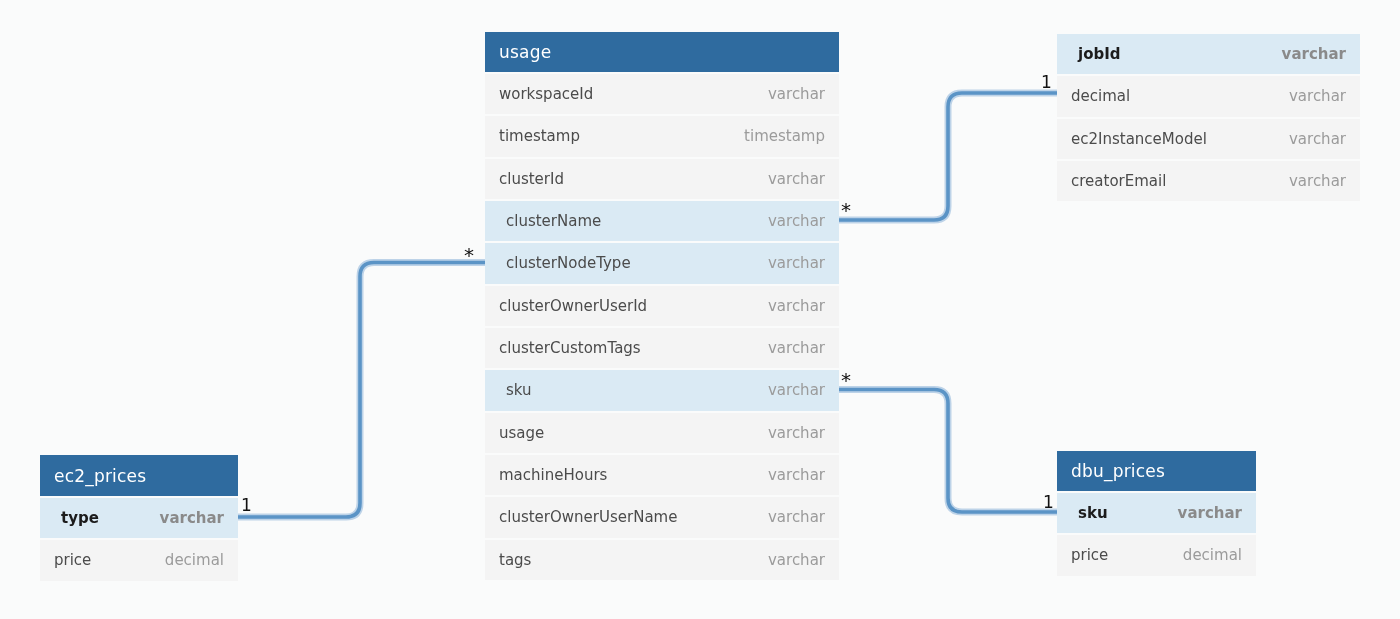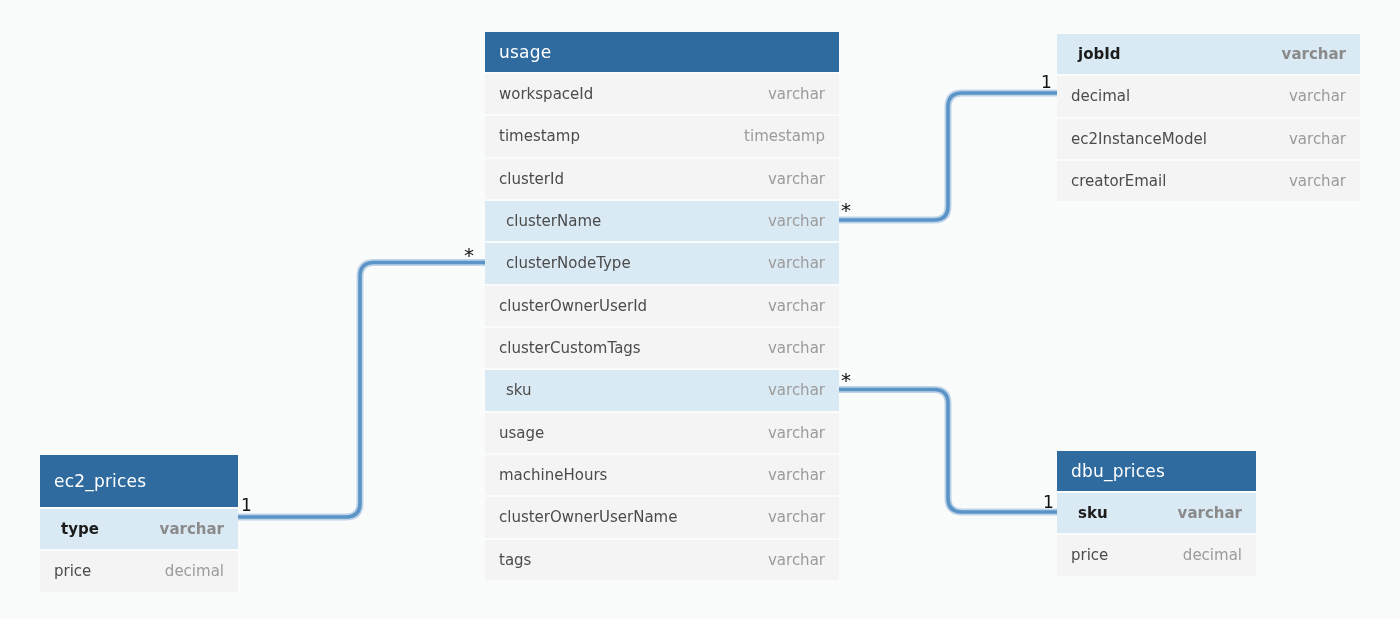--- a/index.html
+++ b/index.html
@@ -61,21 +61,21 @@
   .db-table .row.key{background:var(--highlight-bg);padding-left:21px;}
   .db-table .fname{color:var(--name-color);}
   .db-table .ftype{color:var(--type-color);}
   .db-table .row.key .fname{color:var(--key-name-color);font-weight:bold;}
   .db-table .row.key .ftype{color:var(--key-type-color);font-weight:bold;}
 
   #table-usage{left:485px;top:32px;width:354px;}
   #table-usage .thead{height:40px;}
   #table-jobs{left:1057px;top:32px;width:303px;}
   #table-ec2-prices{left:40px;top:455px;width:198px;}
-  #table-ec2-prices .thead{height:52px;}
+  #table-ec2-prices .thead{height:41px;}
   #table-dbu-prices{left:1057px;top:451px;width:199px;}
 </style>
 </head>
 <body>
 
 <div class="canvas">
 
   <svg class="connectors" width="1400" height="619" viewBox="0 0 1400 619">
 
     <g>

